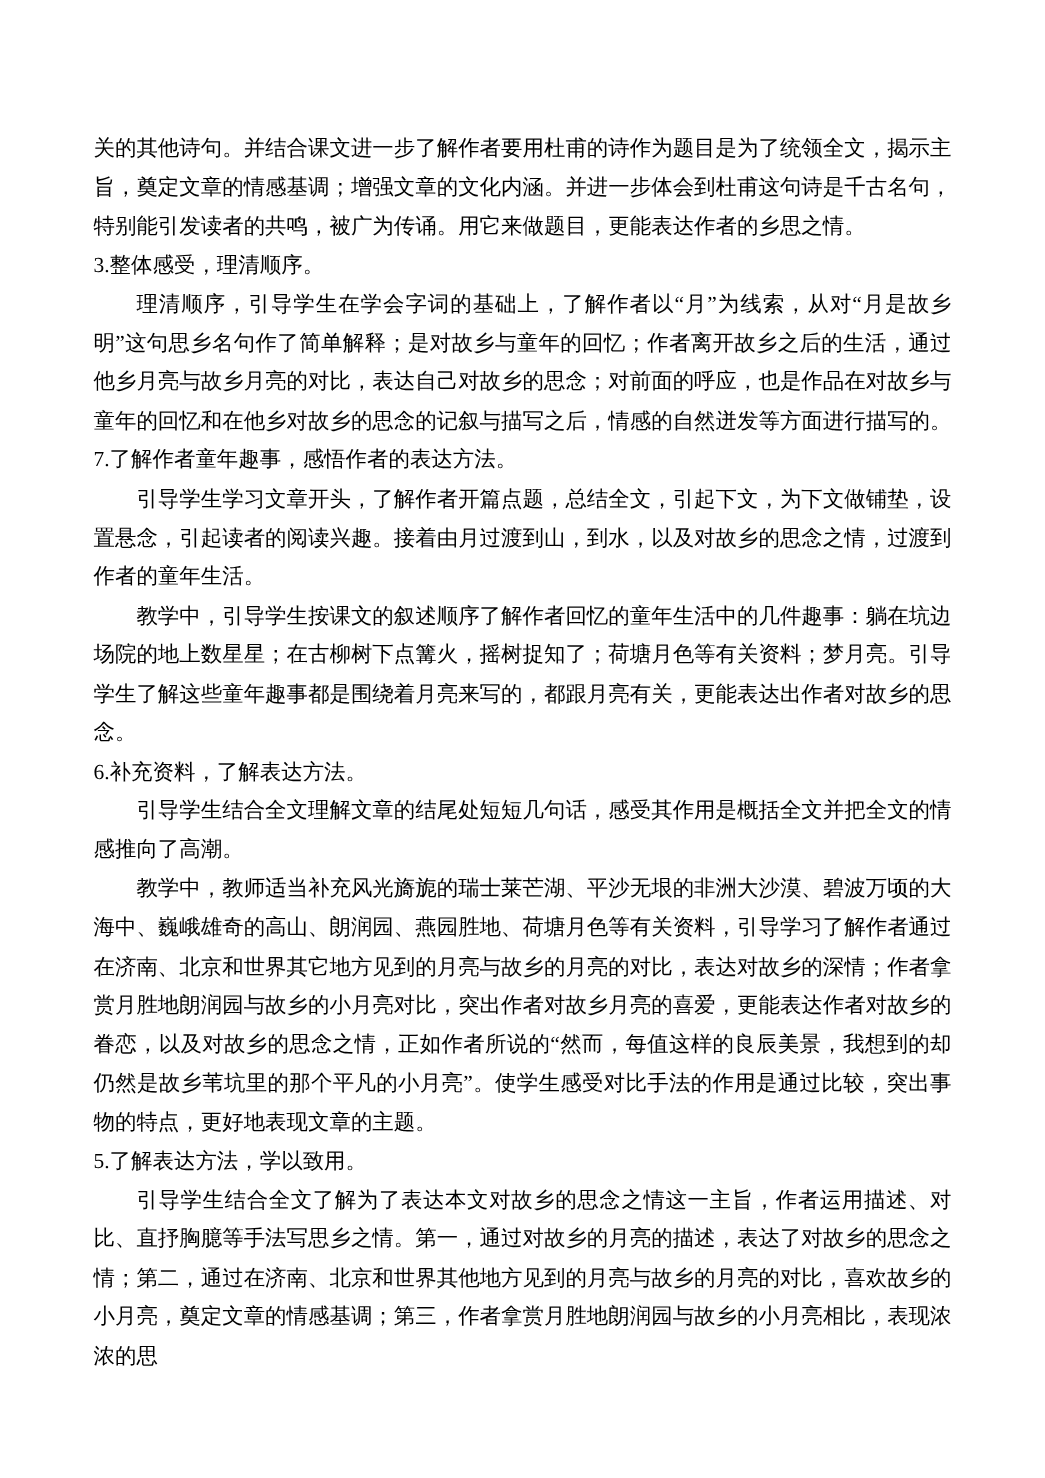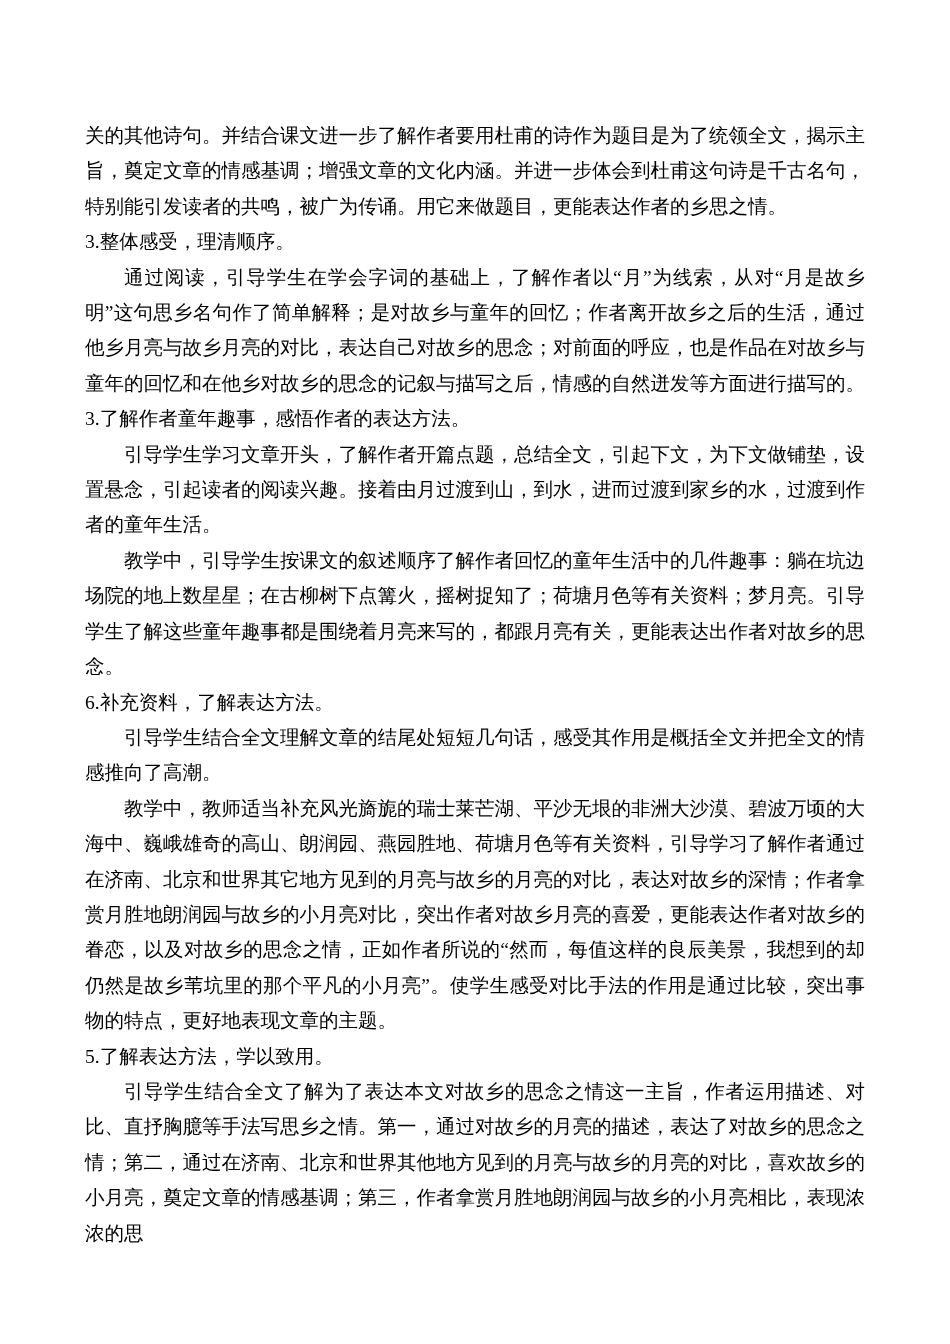--- a/index.html
+++ b/index.html
@@ -37,22 +37,22 @@
   .p-body {   
     text-indent: 2em;
   }
 </style>
 </head>
 <body>
 
 <div class="page">
   <p class="p-cont">关的其他诗句。并结合课文进一步了解作者要用杜甫的诗作为题目是为了统领全文，揭示主旨，奠定文章的情感基调；增强文章的文化内涵。并进一步体会到杜甫这句诗是千古名句，特别能引发读者的共鸣，被广为传诵。用它来做题目，更能表达作者的乡思之情。</p>
   <p class="p-head">3.整体感受，理清顺序。</p>
-  <p class="p-body">通过阅读，引导学生在学会字词的基础上，了解作者以“月”为线索，从对“月是故乡明”这句思乡名句作了简单解释；是对故乡与童年的回忆；作者离开故乡之后的生活，通过他乡月亮与故乡月亮的对比，表达自己对故乡的思念；对前面的呼应，也是作品在对故乡与童年的回忆和在他乡对故乡的思念的记叙与描写之后，情感的自然迸发等方面进行描写的。</p>
-  <p class="p-head">3.了解作者童年趣事，感悟作者的表达方法。</p>
-  <p class="p-body">引导学生学习文章开头，了解作者开篇点题，总结全文，引起下文，为下文做铺垫，设置悬念，引起读者的阅读兴趣。接着由月过渡到山，到水，进而过渡到家乡的水，过渡到作者的童年生活。</p>
+  <p class="p-body">理清顺序，引导学生在学会字词的基础上，了解作者以“月”为线索，从对“月是故乡明”这句思乡名句作了简单解释；是对故乡与童年的回忆；作者离开故乡之后的生活，通过他乡月亮与故乡月亮的对比，表达自己对故乡的思念；对前面的呼应，也是作品在对故乡与童年的回忆和在他乡对故乡的思念的记叙与描写之后，情感的自然迸发等方面进行描写的。</p>
+  <p class="p-head">7.了解作者童年趣事，感悟作者的表达方法。</p>
+  <p class="p-body">引导学生学习文章开头，了解作者开篇点题，总结全文，引起下文，为下文做铺垫，设置悬念，引起读者的阅读兴趣。接着由月过渡到山，到水，以及对故乡的思念之情，过渡到作者的童年生活。</p>
   <p class="p-body">教学中，引导学生按课文的叙述顺序了解作者回忆的童年生活中的几件趣事：躺在坑边场院的地上数星星；在古柳树下点篝火，摇树捉知了；荷塘月色等有关资料；梦月亮。引导学生了解这些童年趣事都是围绕着月亮来写的，都跟月亮有关，更能表达出作者对故乡的思念。</p>
   <p class="p-head">6.补充资料，了解表达方法。</p>
   <p class="p-body">引导学生结合全文理解文章的结尾处短短几句话，感受其作用是概括全文并把全文的情感推向了高潮。</p>
   <p class="p-body">教学中，教师适当补充风光旖旎的瑞士莱芒湖、平沙无垠的非洲大沙漠、碧波万顷的大海中、巍峨雄奇的高山、朗润园、燕园胜地、荷塘月色等有关资料，引导学习了解作者通过在济南、北京和世界其它地方见到的月亮与故乡的月亮的对比，表达对故乡的深情；作者拿赏月胜地朗润园与故乡的小月亮对比，突出作者对故乡月亮的喜爱，更能表达作者对故乡的眷恋，以及对故乡的思念之情，正如作者所说的“然而，每值这样的良辰美景，我想到的却仍然是故乡苇坑里的那个平凡的小月亮”。使学生感受对比手法的作用是通过比较，突出事物的特点，更好地表现文章的主题。</p>
   <p class="p-head">5.了解表达方法，学以致用。</p>
   <p class="p-body">引导学生结合全文了解为了表达本文对故乡的思念之情这一主旨，作者运用描述、对比、直抒胸臆等手法写思乡之情。第一，通过对故乡的月亮的描述，表达了对故乡的思念之情；第二，通过在济南、北京和世界其他地方见到的月亮与故乡的月亮的对比，喜欢故乡的小月亮，奠定文章的情感基调；第三，作者拿赏月胜地朗润园与故乡的小月亮相比，表现浓浓的思</p>
 </div>
 
 </body></html>

